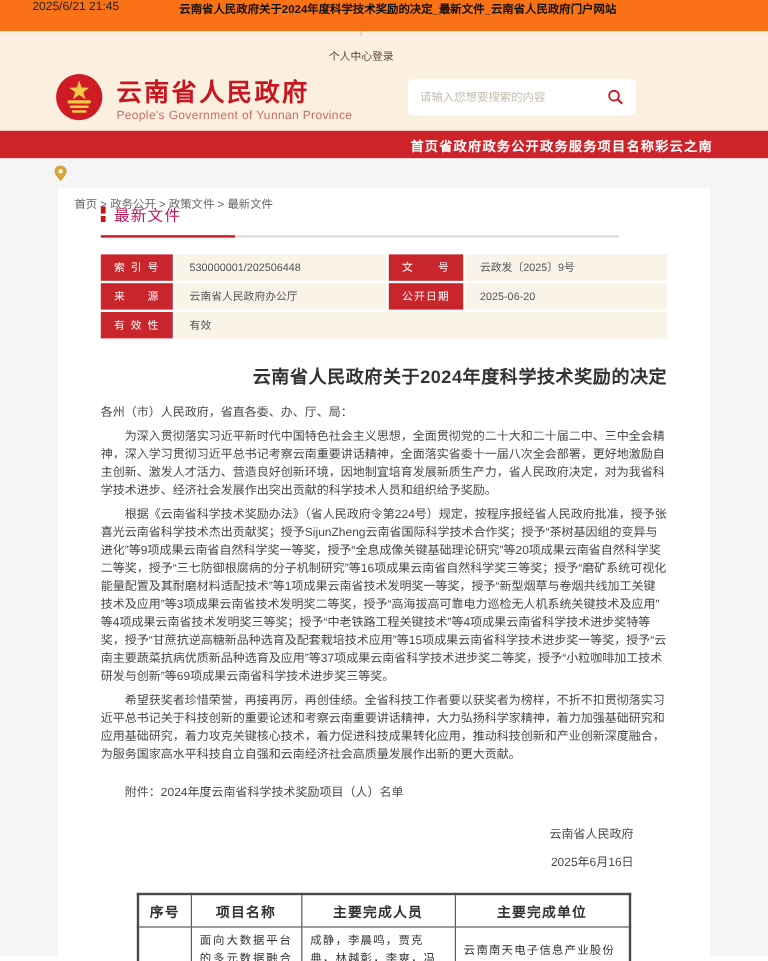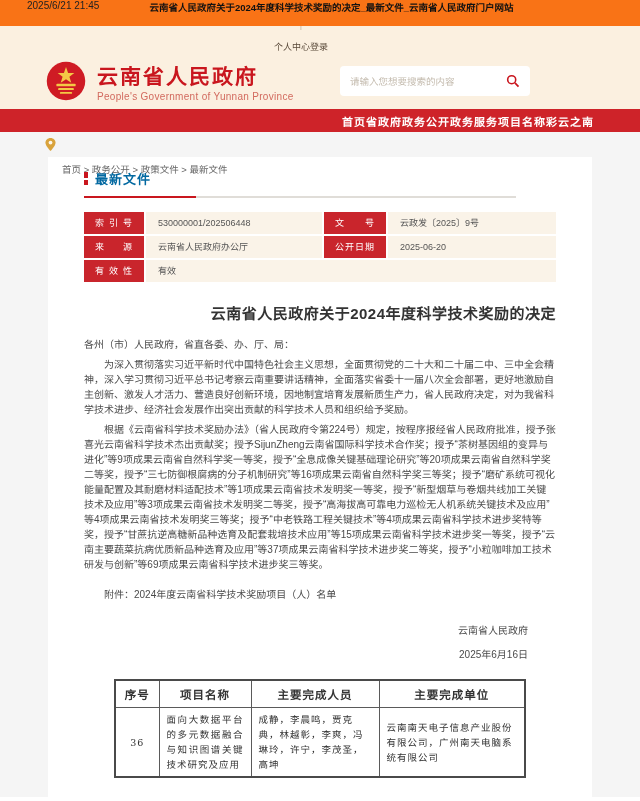--- a/index.html
+++ b/index.html
@@ -43,21 +43,21 @@
   .crumb-bar { height:25px; background:#f5f5f5; display:flex; align-items:center; padding-left:45px; gap:6px; }
   .crumb { font-size:9.5px; color:#666; cursor:pointer;margin-top:48px; }
 
   
   .page { background:#f5f5f5; height:640px; }
   .card { background:#fff; margin:0 48px; height:100%; padding:12px 36px 0 36px; }
 
   .sec-head { display:flex; align-items:center; gap:7px; }
   .sec-mark { width:4px; height:13px; display:flex; flex-direction:column; gap:2px; }
   .sec-mark i { display:block; background:#c9161e; flex:1; }
-  .sec-title { font-size:13px; font-weight:bold; color:#0369a1; letter-spacing:1px; }
+  .sec-title { font-size:13px; font-weight:normal; color:#be185d; letter-spacing:1px; }
   .sec-line { margin-top:8px; height:2px; width:432px;
     background:linear-gradient(to right, #c9161e 0 112px, #e0ddd8 112px); }
 
   
   .meta { margin-top:14px; display:grid; grid-template-columns:60px 176px 62px 1fr;
     grid-auto-rows:22px; gap:2px; font-size:9px; }
   .m-label { background:#c9252c; color:#fff; display:block; line-height:22px;
     padding:0 11px; text-align:justify; text-align-last:justify; letter-spacing:1px; }
   .m-value { background:#faf3e8; color:#555; line-height:22px; padding:0 12px;
     white-space:nowrap; overflow:hidden; }
@@ -185,20 +185,21 @@
       <span class="m-label">有效性</span>
       <span class="m-value span3">有效</span>
     </div>
 
     <div class="doc-title">云南省人民政府关于2024年度科学技术奖励的决定</div>
 
     <div class="doc-body">
       <p>各州（市）人民政府，省直各委、办、厅、局：</p>
       <p class="indent">为深入贯彻落实习近平新时代中国特色社会主义思想，全面贯彻党的二十大和二十届二中、三中全会精神，深入学习贯彻习近平总书记考察云南重要讲话精神，全面落实省委十一届八次全会部署，更好地激励自主创新、激发人才活力、营造良好创新环境，因地制宜培育发展新质生产力，省人民政府决定，对为我省科学技术进步、经济社会发展作出突出贡献的科学技术人员和组织给予奖励。</p>
       <p class="indent">根据《云南省科学技术奖励办法》（省人民政府令第224号）规定，按程序报经省人民政府批准，授予张喜光云南省科学技术杰出贡献奖；授予SijunZheng云南省国际科学技术合作奖；授予“茶树基因组的变异与进化”等9项成果云南省自然科学奖一等奖，授予“全息成像关键基础理论研究”等20项成果云南省自然科学奖二等奖，授予“三七防御根腐病的分子机制研究”等16项成果云南省自然科学奖三等奖；授予“磨矿系统可视化能量配置及其耐磨材料适配技术”等1项成果云南省技术发明奖一等奖，授予“新型烟草与卷烟共线加工关键技术及应用”等3项成果云南省技术发明奖二等奖，授予“高海拔高可靠电力巡检无人机系统关键技术及应用”等4项成果云南省技术发明奖三等奖；授予“中老铁路工程关键技术”等4项成果云南省科学技术进步奖特等奖，授予“甘蔗抗逆高糖新品种选育及配套栽培技术应用”等15项成果云南省科学技术进步奖一等奖，授予“云南主要蔬菜抗病优质新品种选育及应用”等37项成果云南省科学技术进步奖二等奖，授予“小粒咖啡加工技术研发与创新”等69项成果云南省科学技术进步奖三等奖。</p>
+      <p class="indent">希望获奖者珍惜荣誉，再接再厉，再创佳绩。全省科技工作者要以获奖者为榜样，不折不扣贯彻落实习近平总书记关于科技创新的重要论述和考察云南重要讲话精神，大力弘扬科学家精神，着力加强基础研究和应用基础研究，着力攻克关键核心技术，着力促进科技成果转化应用，推动科技创新和产业创新深度融合，为服务国家高水平科技自立自强和云南经济社会高质量发展作出新的更大贡献。</p>
     </div>
 
     <div class="attach">附件：2024年度云南省科学技术奖励项目（人）名单</div>
 
     <div class="sign-block">
       <div>云南省人民政府</div>
       <div>2025年6月16日</div>
     </div>
 
     <div class="award-wrap">

